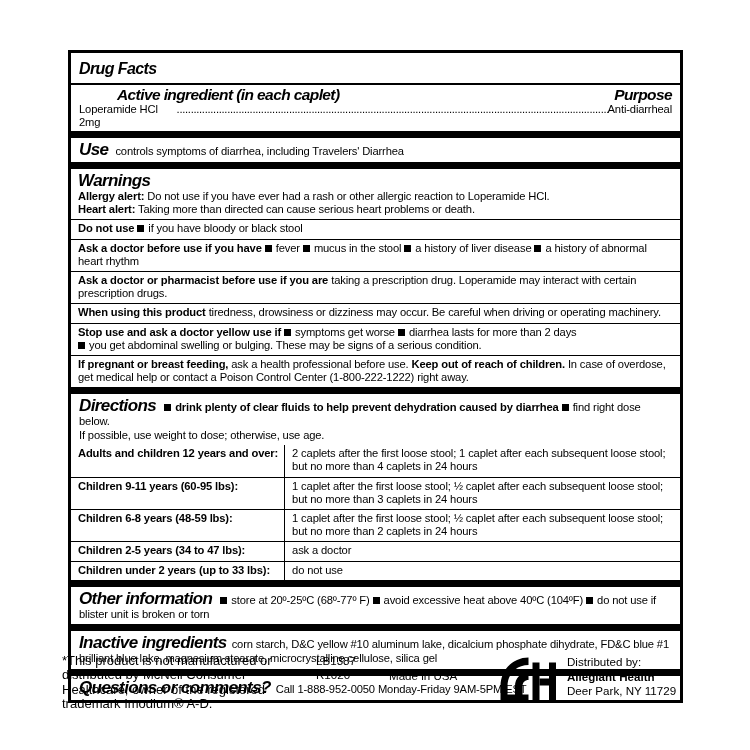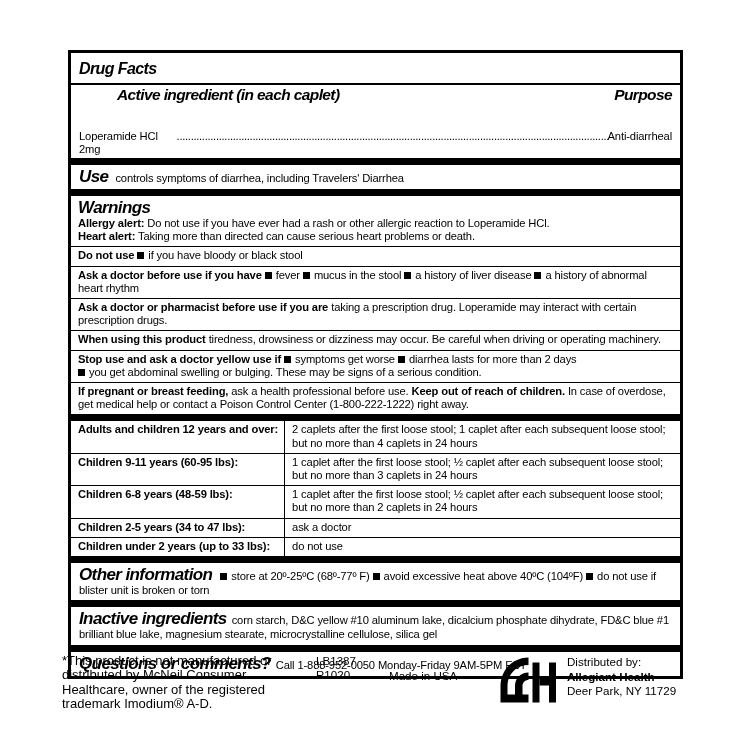--- a/index.html
+++ b/index.html
@@ -73,21 +73,21 @@
     letter-spacing: -0.15px;
   }
   .leader-dots {
     flex: 1 1 auto;
     overflow: hidden;
     white-space: nowrap;
     font-size: 11.2px;
     letter-spacing: -0.3px;
     min-width: 10px;
   }
-  .leader-end { white-space: nowrap; margin-top: 27px; }
+  .leader-end { white-space: nowrap; }
 
   
   .inline-hdr-row {
     display: flex;
     align-items: baseline;
     gap: 7px;
     padding: 2px 8px 3px 8px;
   }
   .inline-flow {
     font-size: 11.2px;
@@ -238,20 +238,23 @@
     <div class="rule-thin"></div>
 
     <div class="sec txt">
       <b>If pregnant or breast feeding,</b>
       <span>ask a health professional before use.</span>
       <b>Keep out of reach of children.</b>
       <span>In case of overdose, get medical help or contact a Poison Control Center (1-800-222-1222) right away.</span>
     </div>
     <div class="rule-thick"></div>
 
+    <div class="inline-flow">
+      <span class="bighdr hdr-lg">Directions</span><span class="bul"></span><b>drink plenty of clear fluids to help prevent dehydration caused by diarrhea</b><span class="bul"></span><span>find right dose below.</span><br><span>If possible, use weight to dose; otherwise, use age.</span>
+    </div>
 
     <table class="dose">
       <tbody>
         <tr>
           <td class="age">Adults and children 12 years and over:</td>
           <td>2 caplets after the first loose stool; 1 caplet after each subsequent loose stool; but no more than 4 caplets in 24 hours</td>
         </tr>
         <tr>
           <td class="age">Children 9-11 years (60-95 lbs):</td>
           <td>1 caplet after the first loose stool; ½ caplet after each subsequent loose stool; but no more than 3 caplets in 24 hours</td>

